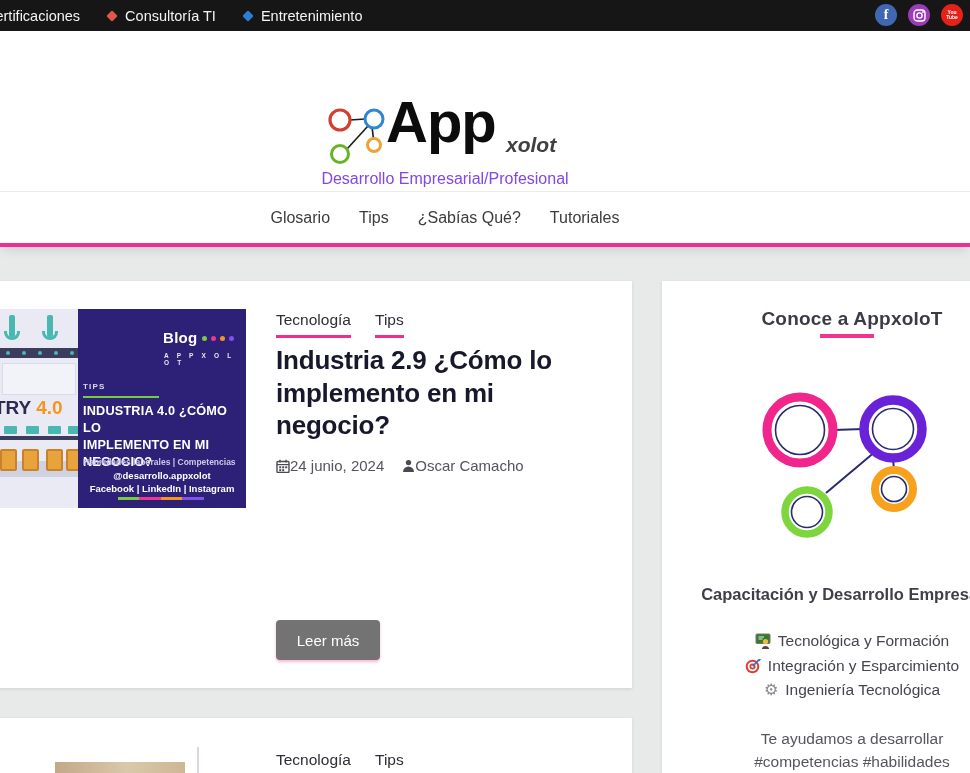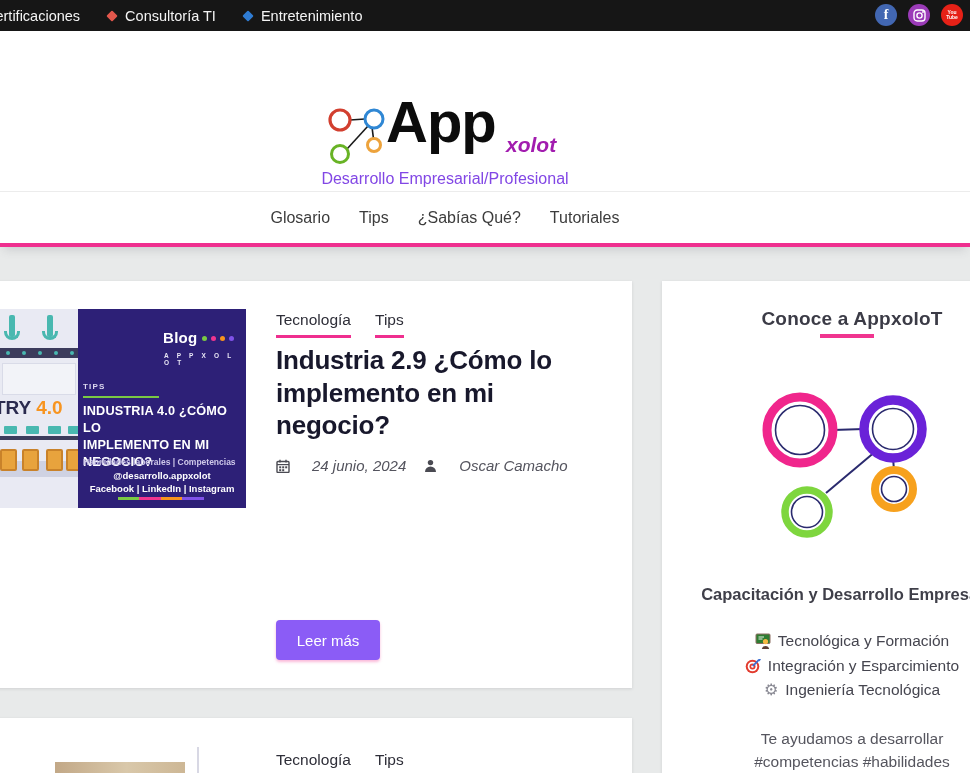--- a/index.html
+++ b/index.html
@@ -24,21 +24,21 @@
   .social-circle.ig{background:#9b3bb8;}
   .social-circle.yt{background:#e62117;}
   .fb-glyph{color:#fff;font-size:14px;font-weight:700;font-family:"Liberation Serif",serif;}
   .yt-glyph{color:#fff;font-size:5px;font-weight:700;line-height:5px;text-align:center;letter-spacing:0;}
 
   
   .header{left:0;top:31px;width:970px;height:160px;background:#ffffff;}
   .logo-wrap{left:327px;top:62px;cursor:pointer;}
   .logo-molecule{left:0px;top:12px;}
   .site-title{position:absolute;left:59px;top:-6px;font-size:58px;font-weight:800;color:#0c0c0c;letter-spacing:-1px;line-height:70px;text-align:center;}
-  .site-title-sub{position:absolute;left:179px;top:40px;font-size:21px;font-weight:800;font-style:italic;color:#a21caf;}
+  .site-title-sub{position:absolute;left:179px;top:40px;font-size:21px;font-weight:800;font-style:italic;color:#404040;}
   .tagline{left:245px;top:139px;width:400px;text-align:center;font-size:16px;color:#8247e5;}
 
   
   .nav{left:0;top:191px;width:970px;height:56px;background:#fff;border-top:1px solid #ececec;border-bottom:4px solid #ef2f8f;box-shadow:0 7px 9px -4px rgba(80,80,90,.18);}
   .nav-inner{position:absolute;left:0;top:0;width:890px;height:51px;display:flex;align-items:center;justify-content:center;gap:29px;}
   .nav-item{font-size:16px;color:#3c3c3c;cursor:pointer;white-space:nowrap;}
 
   
   .card{background:#fff;box-shadow:0 1px 3px rgba(60,60,70,.14);}
   .card1{left:-40px;top:281px;width:672px;height:407px;}
@@ -77,23 +77,23 @@
   .fx-midband{left:0;top:152px;width:78px;height:16px;background:#cfd2e2;}
   .fx-crate{top:140px;width:17px;height:22px;background:#e8a33d;border:2px solid #c9822a;border-radius:2px;}
 
   
   .cat-row{display:flex;gap:24px;}
   .cat{font-size:15.5px;color:#2e2e38;padding-bottom:6px;border-bottom:3px solid #ef2f8f;cursor:pointer;}
   .cats1{left:276px;top:311px;}
   .cats2{left:276px;top:751px;}
   .post-title{left:276px;top:344px;width:335px;font-size:26px;font-weight:800;color:#18182c;line-height:32.5px;letter-spacing:-.2px;cursor:pointer;}
   .meta-row{left:276px;top:457px;display:flex;align-items:center;gap:18px;color:#54545e;font-size:15px;}
-  .meta-item{display:flex;align-items:center;gap:22px;font-style:italic;}
+  .meta-item{display:flex;align-items:center;gap:0;}
   .post-excerpt{left:276px;top:488px;width:348px;font-size:15.5px;color:#55555e;line-height:33.5px;}
-  .read-more{left:276px;top:620px;width:104px;height:40px;background:#8b5cf6;border-radius:4px;color:#fff;font-size:15px;display:flex;align-items:center;justify-content:center;cursor:pointer;box-shadow:0 2px 3px rgba(240,53,143,.35);}
+  .read-more{left:276px;top:620px;width:104px;height:40px;background:#737373;border-radius:4px;color:#fff;font-size:15px;display:flex;align-items:center;justify-content:center;cursor:pointer;box-shadow:0 2px 3px rgba(240,53,143,.35);}
 
   
   .post2-img{left:55px;top:762px;width:130px;height:14px;background:linear-gradient(90deg,#c2a887,#d9c8aa 55%,#cdb795);}
   .post2-divider{left:197px;top:747px;width:1.5px;height:26px;background:#d8d8e4;}
 
   
   .sb-heading{left:662px;top:308px;width:380px;text-align:center;font-size:19px;font-weight:800;color:#3b3b46;letter-spacing:.2px;}
   .sb-underline{left:820px;top:334px;width:54px;height:4px;background:#f0358f;}
   .sb-molecule{left:660px;top:372px;}
   .sb-subheading{left:662px;top:585px;width:380px;text-align:center;font-size:16.5px;font-weight:800;color:#3f3f49;}

